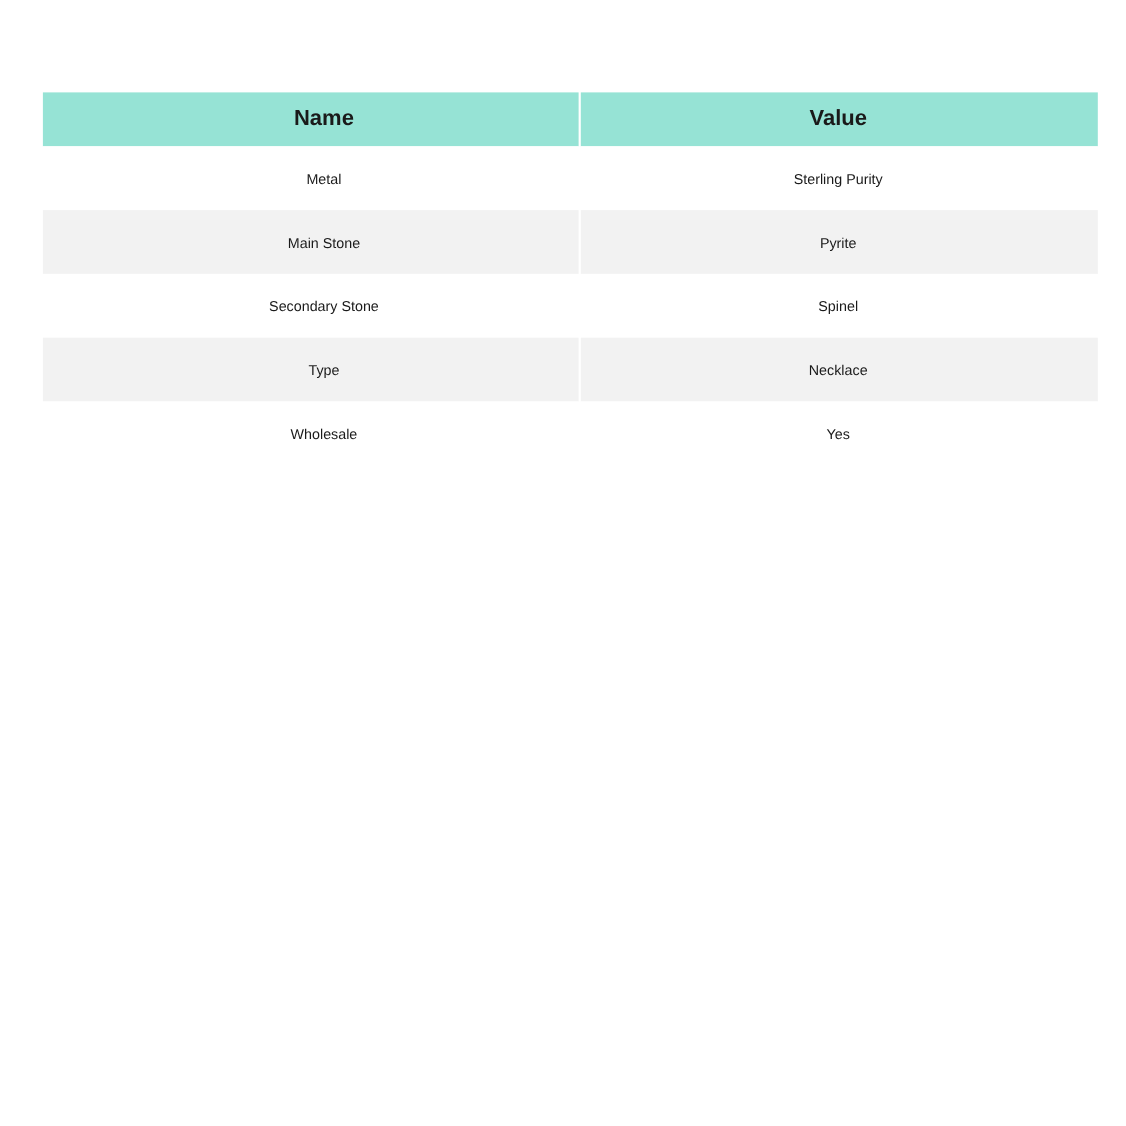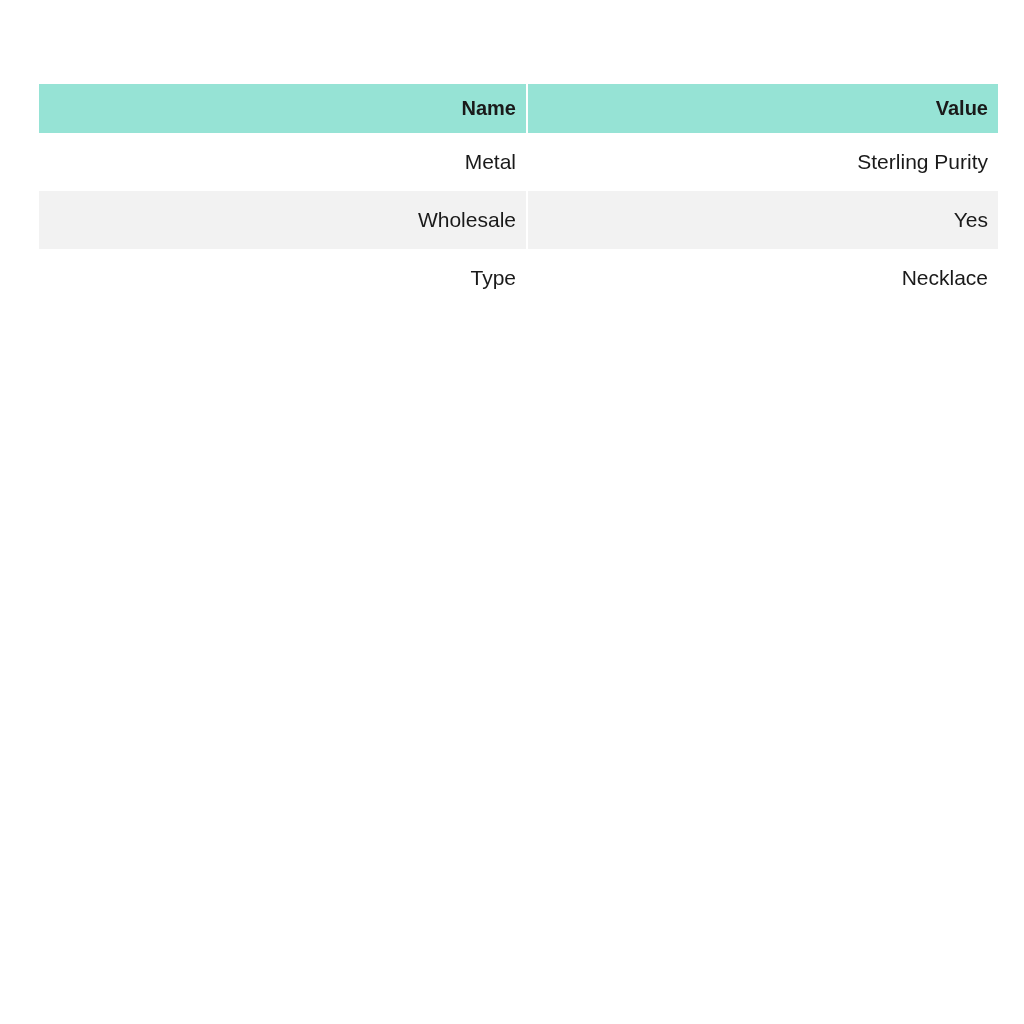--- a/index.html
+++ b/index.html
@@ -22,37 +22,37 @@
   table.spec-table {
     position: absolute;
     left: 37px;
     top: 84px;
     width: 963px;
     border-collapse: separate;
     border-spacing: 2px 0;
     table-layout: fixed;
   }
   .spec-table th, .spec-table td {
-    text-align: right;
+    text-align: center;
     vertical-align: middle;
     overflow: hidden;
     white-space: nowrap;
   }
   .spec-table th {
     background: var(--header-bg);
     height: 49px;
     font-size: 20px;
     font-weight: 600;
     padding: 0 10px 0 34px;
   }
   .spec-table th.name-col { width: 487px; }
   .spec-table th.value-col, .spec-table td.value-col { padding-left: 8px; }
   .spec-table td {
     height: 58px;
-    font-size: 21px;
+    font-size: 13px;
     font-weight: 400;
     padding: 0 10px 0 34px;
     background: var(--row-bg);
   }
   .spec-table tbody tr:nth-child(even) td { background: var(--row-alt-bg); }
 </style>
 </head>
 <body>
 
 <table class="spec-table">
@@ -62,26 +62,34 @@
       <th class="value-col">Value</th>
     </tr>
   </thead>
   <tbody>
   <tr>
     <td class="name-col">Metal</td>
     <td class="value-col">Sterling Purity</td>
   </tr>
 
 
+  <tr>
+    <td class="name-col">Main Stone</td>
+    <td class="value-col">Pyrite</td>
+  </tr>
+
+  <tr>
+    <td class="name-col">Secondary Stone</td>
+    <td class="value-col">Spinel</td>
+  </tr>
 
 
+  <tr>
+    <td class="name-col">Type</td>
+    <td class="value-col">Necklace</td>
+  </tr>
 
   <tr>
     <td class="name-col">Wholesale</td>
     <td class="value-col">Yes</td>
   </tr>
-
-  <tr>
-    <td class="name-col">Type</td>
-    <td class="value-col">Necklace</td>
-  </tr>
 </tbody>
 </table>
 
 </body></html>

